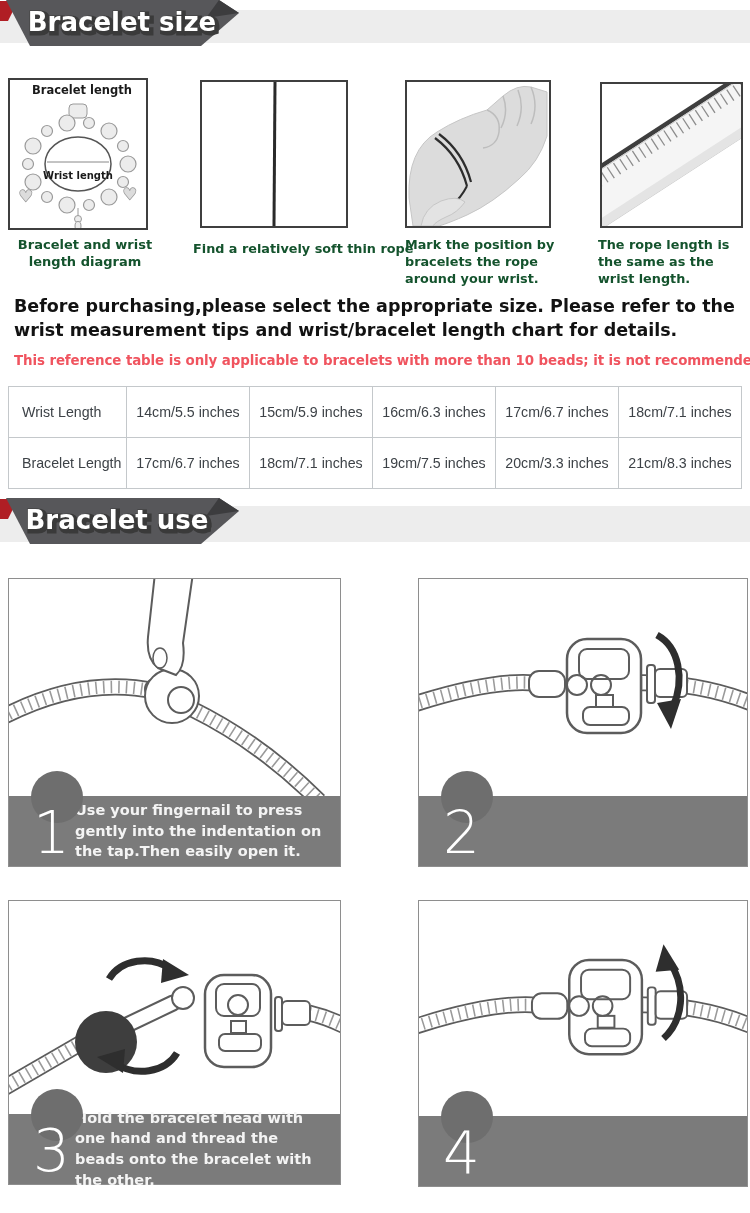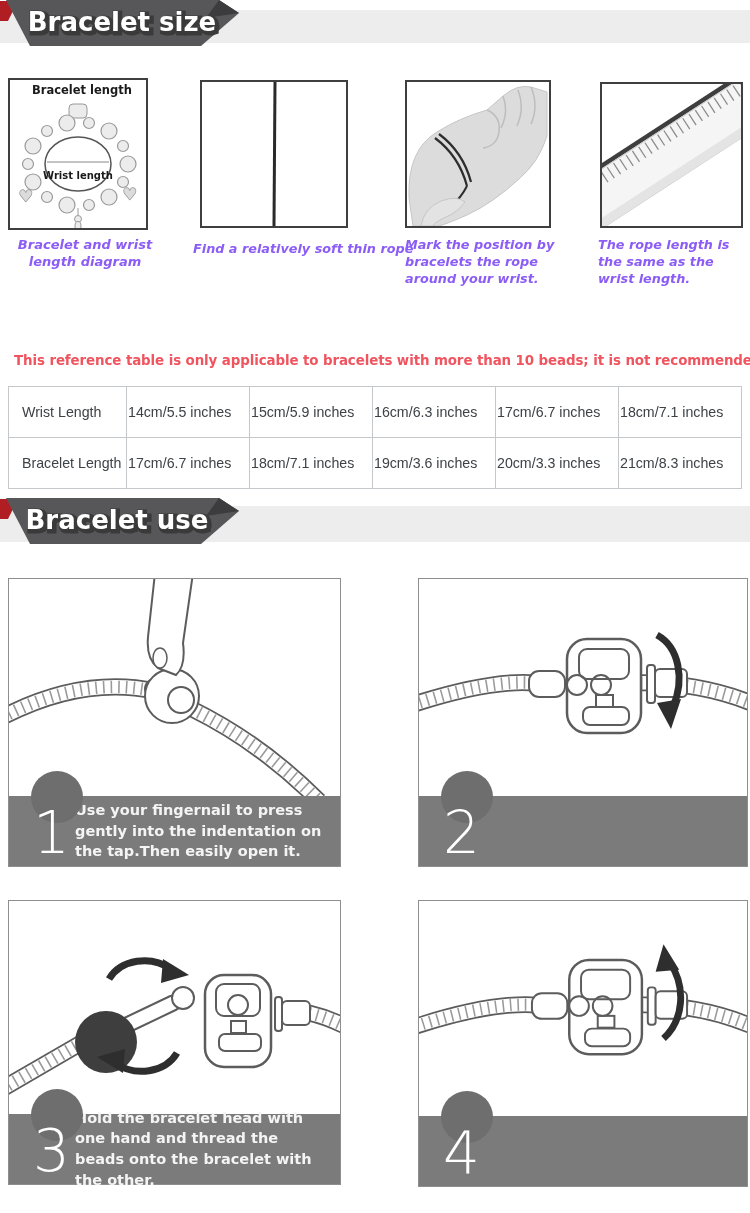--- a/index.html
+++ b/index.html
@@ -9,30 +9,30 @@
   
   .band{position:absolute;left:0;width:750px;height:33px;background:#ededed;}
 
   
   .ribbon{position:absolute;width:250px;height:48px;display:block;}
   .ribbon text{font-family:"DejaVu Sans",sans-serif;font-weight:bold;font-size:26px;}
 
   
   .pbox{position:absolute;background:#fff;border:2px solid #3f3f3f;box-sizing:border-box;}
   .pbox svg{display:block;width:100%;height:100%;}
-  .pcap{position:absolute;font-weight:bold;font-size:12.8px;color:#8b5cf6;line-height:1.32;font-style:italic;}
+  .pcap{position:absolute;font-weight:bold;font-size:12.8px;color:#14532d;line-height:1.32;}
   .ropeline{position:absolute;left:49%;top:0;bottom:0;width:3px;background:#2a2a2a;transform:rotate(0.4deg);}
 
   .intro{position:absolute;left:14px;top:294px;width:726px;font-size:17.5px;font-weight:bold;
          color:#121212;line-height:1.38;}
   .warning{position:absolute;left:14px;top:353px;width:745px;font-size:13.4px;font-weight:bold;
          color:#f0545f;white-space:nowrap;letter-spacing:-0.1px;}
 
   table.sizetable{position:absolute;left:8px;top:386px;width:734px;border-collapse:collapse;table-layout:fixed;}
-  .sizetable td{border:1px solid #c4c8cb;height:48px;font-size:14.2px;color:#3d4247;
+  .sizetable td{border:1px solid #c4c8cb;height:48px;font-size:14.2px;color:#3d4247;text-align:center;
          font-family:"Liberation Sans",sans-serif;}
   .sizetable td.rowlabel{text-align:left;padding-left:13px;}
   .sizetable col.c0{width:118px;}
 
   
   .step{position:absolute;background:#fff;border:1px solid #8e8e8e;box-sizing:border-box;}
   .step .img{position:absolute;left:0;top:0;right:0;bottom:70px;}
   .step .img svg{display:block;width:100%;height:100%;}
   .step .bar{position:absolute;left:0;right:0;bottom:0;height:70px;background:#7b7b7b;
          display:flex;align-items:center;}
@@ -116,20 +116,21 @@
       <g transform="rotate(-33 70 74)">
         <rect x="-50" y="40" width="260" height="4.5" fill="#3e3e3e"></rect>
         <rect x="-50" y="45" width="260" height="50" fill="#f5f5f5" stroke="#c9c9c9"></rect>
         <line x1="-50" y1="53" x2="210" y2="53" stroke="#8d8d8d" stroke-width="13" stroke-dasharray="1.3,6.2"></line>
         <rect x="-50" y="86" width="260" height="9" fill="#e4e4e4"></rect>
       </g>
     </svg>
   </div>
   <div class="pcap" style="left:598px;top:237px;width:155px">The rope length is the same as the wrist length.</div>
 
+  <div class="intro">Before purchasing,please select the appropriate size. Please refer to the wrist measurement tips and wrist/bracelet length chart for details.</div>
   <div class="warning">This reference table is only applicable to bracelets with more than 10 beads; it is not recommended for the fewer.</div>
 
   <table class="sizetable">
     <colgroup>
         <col class="c0">
         <col>
         <col>
         <col>
         <col>
         <col>
@@ -140,21 +141,21 @@
       <td>14cm/5.5 inches</td>
       <td>15cm/5.9 inches</td>
       <td>16cm/6.3 inches</td>
       <td>17cm/6.7 inches</td>
       <td>18cm/7.1 inches</td>
     </tr>
     <tr>
       <td class="rowlabel">Bracelet Length</td>
       <td>17cm/6.7 inches</td>
       <td>18cm/7.1 inches</td>
-      <td>19cm/3.6 inches</td>
+      <td>19cm/7.5 inches</td>
       <td>20cm/3.3 inches</td>
       <td>21cm/8.3 inches</td>
     </tr>
   </tbody>
     </table>
 
   <div class="band" style="top:506px;height:36px"></div>
   <svg class="ribbon" style="left:0;top:498px" viewBox="0 0 250 48">
     <polygon points="0,1 18,1 8,21 0,21" fill="#b01e24"></polygon>
     <polygon points="6,0 219,0 239,13 201,46 30,46" fill="#57575a"></polygon>

